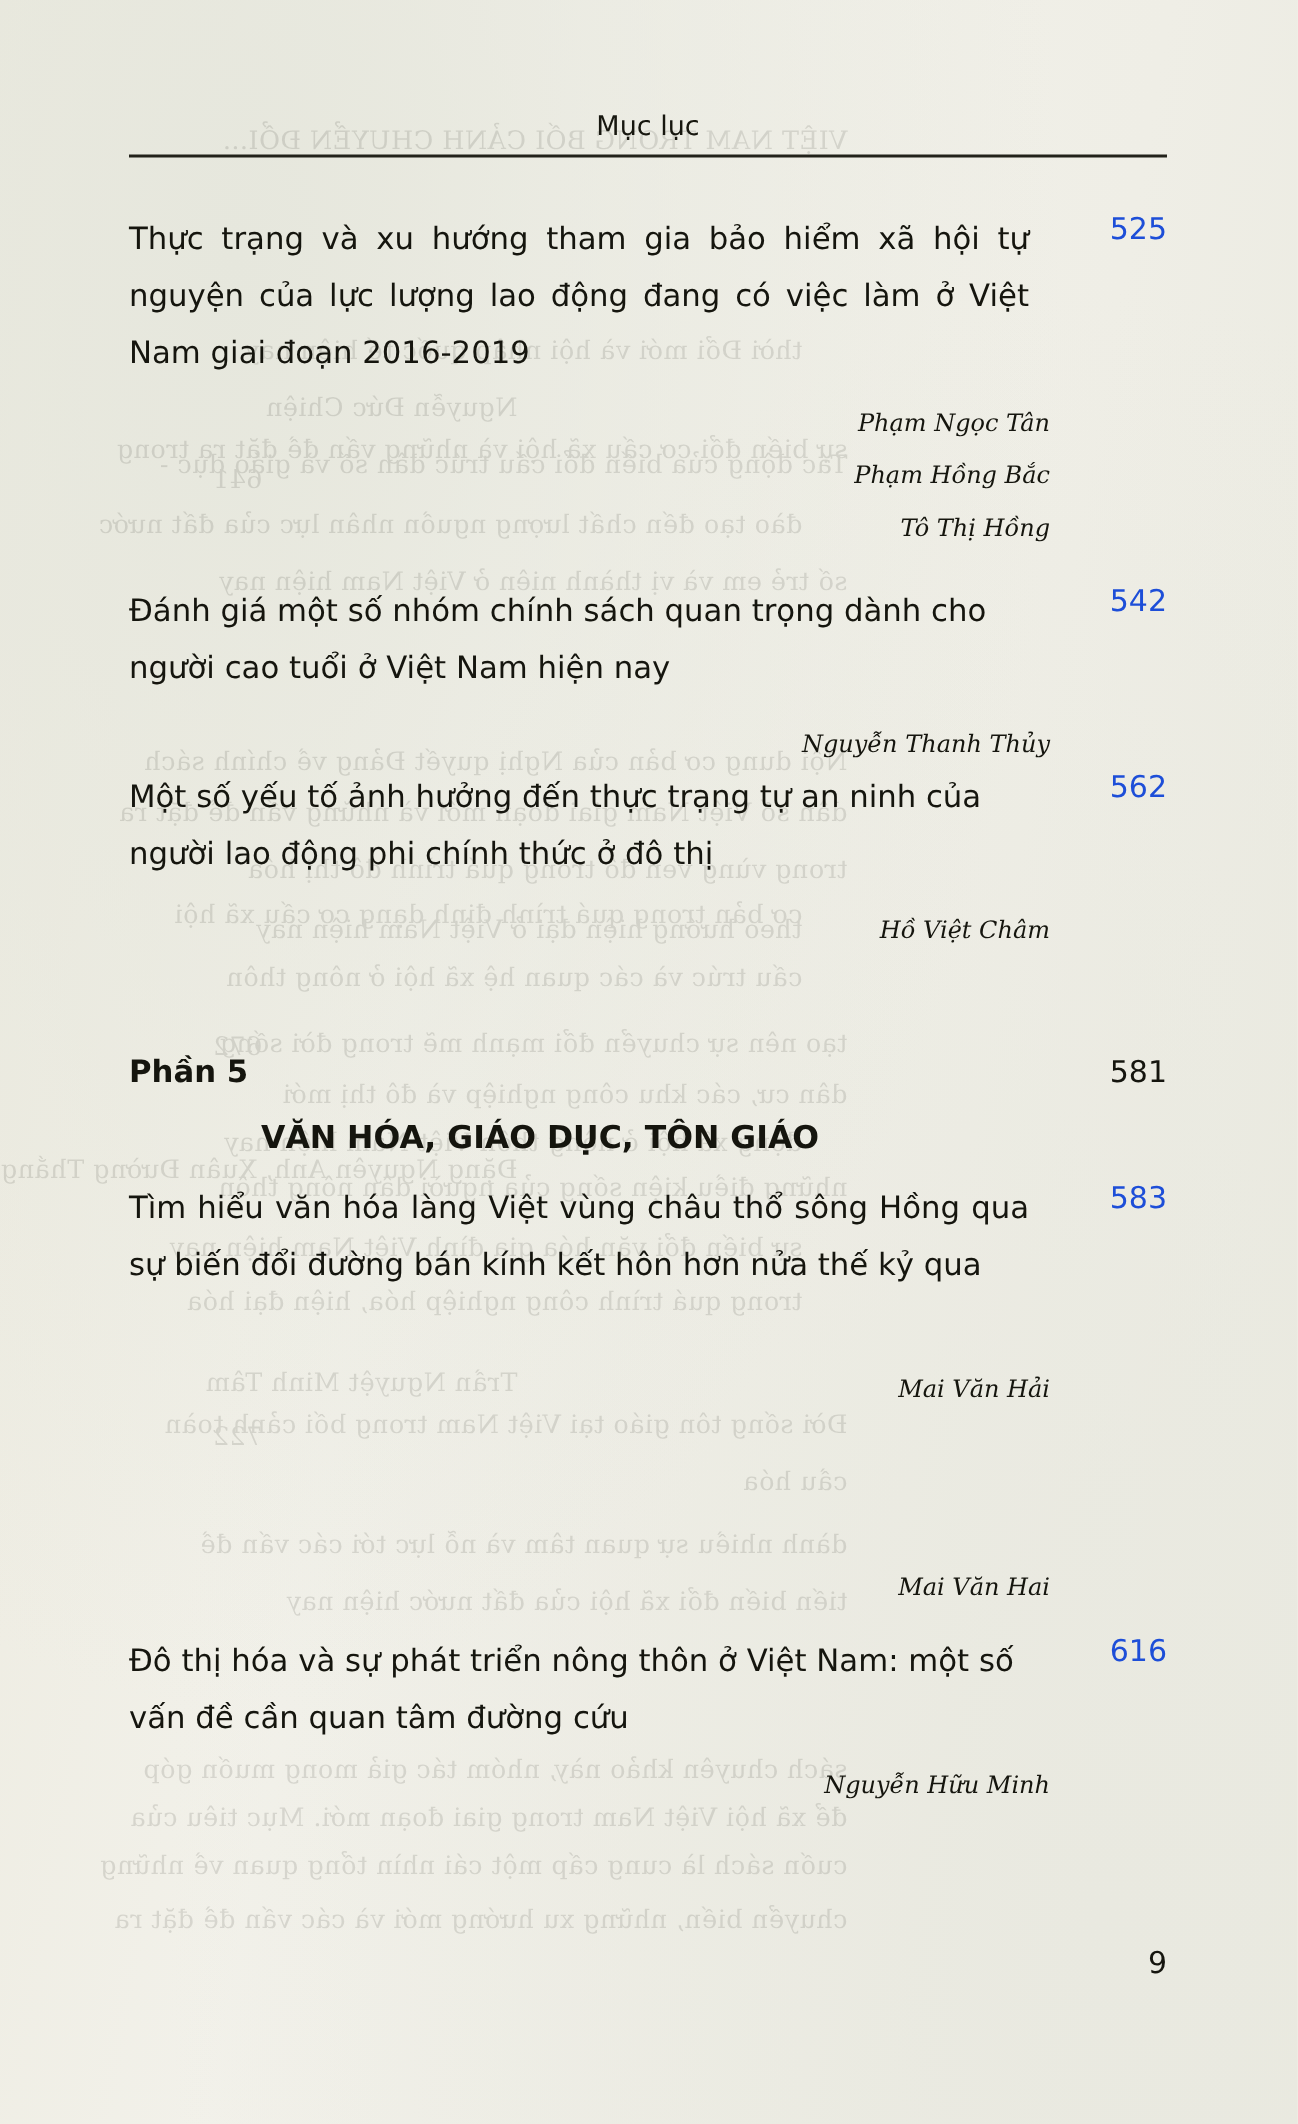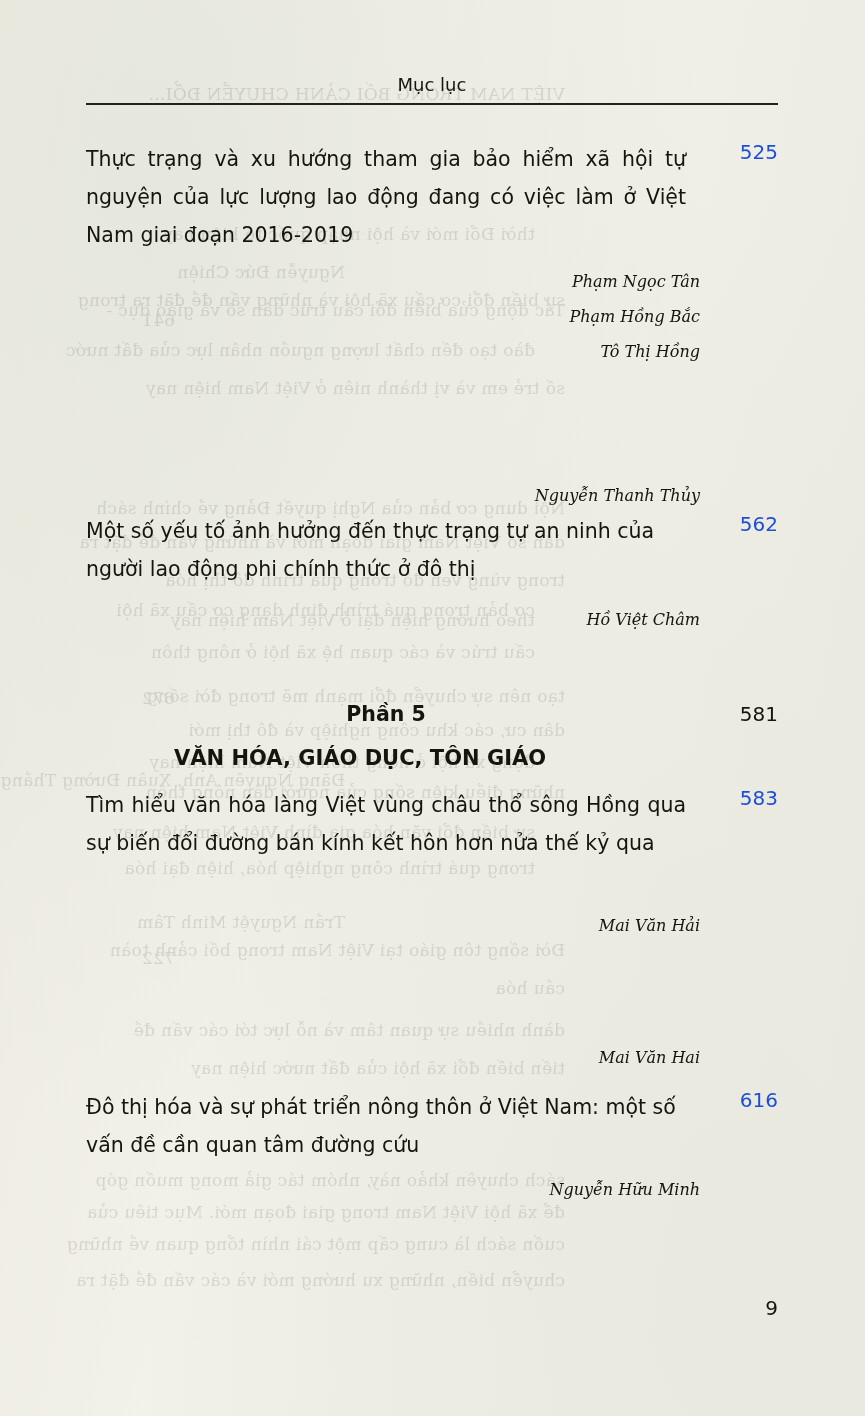--- a/index.html
+++ b/index.html
@@ -110,21 +110,20 @@
   .part {
     position: absolute;
     left: 86px;
     width: 692px;
   }
   .part-label {
     font-family: "DejaVu Sans", sans-serif;
     font-weight: bold;
     font-size: 20.5px;
     color: #15150e;
-    text-align: center;
     width: 600px;
   }
   .part-title {
     font-family: "DejaVu Sans", sans-serif;
     font-weight: bold;
     font-size: 21px;
     color: #15150e;
     margin-top: 20px;
     padding-left: 88px;
   }
@@ -197,20 +196,24 @@
   <div class="header-rule"></div>
 
   <div class="entry" style="top:140px;">
     <div class="title">Thực trạng và xu hướng tham gia bảo hiểm xã hội tự nguyện của lực lượng lao động đang có việc làm ở Việt Nam giai đoạn 2016-2019</div>
     <div class="page-num">525</div>
   </div>
   <div class="authors" style="top:264px;">Phạm Ngọc Tân</div>
   <div class="authors" style="top:299px;">Phạm Hồng Bắc</div>
   <div class="authors" style="top:334px;">Tô Thị Hồng</div>
 
+  <div class="entry" style="top:388px;">
+    <div class="title nojust">Đánh giá một số nhóm chính sách quan trọng dành cho người cao tuổi ở Việt Nam hiện nay</div>
+    <div class="page-num">542</div>
+  </div>
   <div class="authors" style="top:478px;">Nguyễn Thanh Thủy</div>
 
   <div class="entry" style="top:512px;">
     <div class="title nojust">Một số yếu tố ảnh hưởng đến thực trạng tự an ninh của người lao động phi chính thức ở đô thị</div>
     <div class="page-num">562</div>
   </div>
   <div class="authors" style="top:602px;">Hồ Việt Châm</div>
 
   <div class="part" style="top:702px;">
     <div class="part-label">Phần 5</div>

